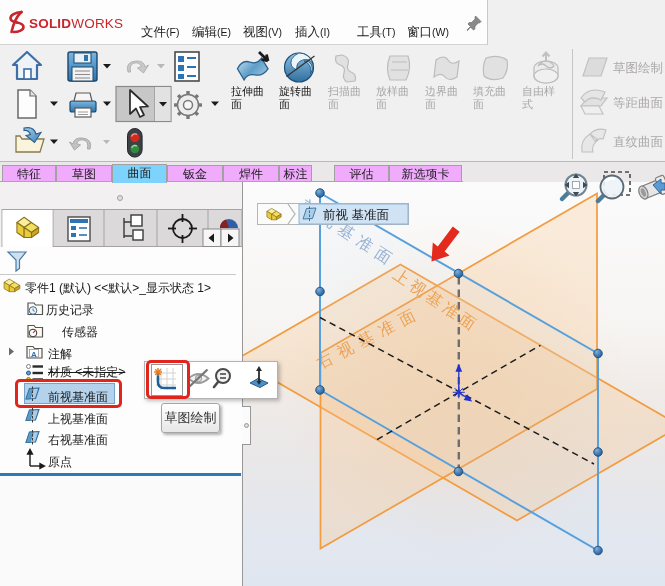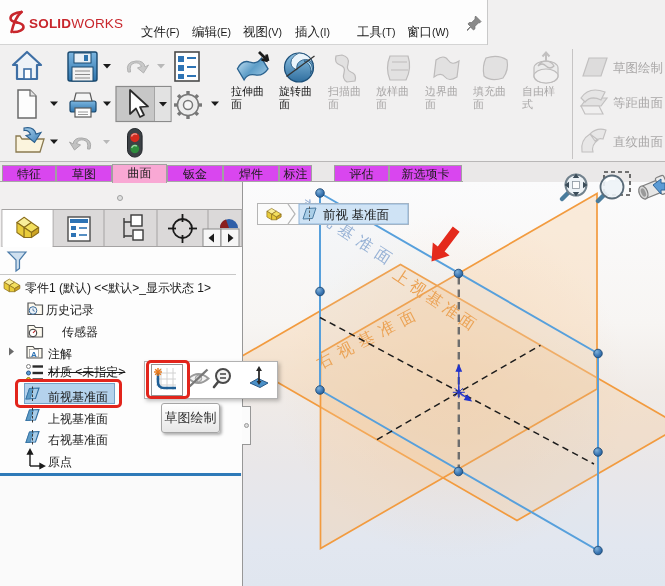--- a/index.html
+++ b/index.html
@@ -6,22 +6,22 @@
 html,body{width:665px;height:586px;overflow:hidden}
 body{font-family:"Liberation Sans",sans-serif;position:relative;background:#fff}
 .abs{position:absolute}
 #menubar{left:0;top:0;width:487px;height:45px;background:#fdfdfd;border-bottom:1px solid #d4d4d4}
 #menuright{left:487px;top:0;width:178px;height:45px;background:#f1f0f0;border-left:1px solid #c9c9c9}
 .menu{top:24px;font-size:12.5px;color:#1a1a1a}
 .menu small{font-size:10.5px}
 #toolbar{left:0;top:45px;width:665px;height:117px;background:#f1f0f0;border-bottom:1px solid #b9b7b7}
 #tabbar{left:0;top:162px;width:665px;height:20px;background:#eae8e8}
 #tabline{left:0;top:181px;width:463px;height:1px;background:#a8a6a6;z-index:2}
-.tab{top:164.5px;height:17.5px;background:#d946ef;border:1px solid #a2a0a0;border-bottom:none;font-size:12px;color:#1c1c1c;text-align:center;line-height:16px}
-.tab.active{background:#f9a8d4;top:163.5px;height:19.5px;z-index:3}
+.tab{top:164.5px;height:17.5px;background:#f0abfc;border:1px solid #a2a0a0;border-bottom:none;font-size:12px;color:#1c1c1c;text-align:center;line-height:16px}
+.tab.active{background:#7dd3fc;top:163.5px;height:19.5px;z-index:3}
 #panel{left:0;top:182px;width:243px;height:404px;background:#f2f0f0;border-right:1px solid #979797}
 #panelwhite{left:0;top:247px;width:242px;height:226px;background:#fdfdfd}
 #panelbottom{left:0;top:476px;width:242px;height:110px;background:#fafafa}
 #viewport{left:243px;top:182px;width:422px;height:404px;background:
  radial-gradient(circle 240px at 212px 205px, rgba(240,200,160,0.30), rgba(240,200,160,0) 72%),
  linear-gradient(180deg,#fbfbfc 0%,#f7f5f3 35%,#f0ebe7 52%,#e9e7e9 70%,#e2e7f0 90%,#e0e6ef 100%)}
 .treetxt{font-size:12px;color:#1a1a1a;white-space:nowrap}
 #selrow{left:24px;top:383px;width:91px;height:21px;background:#b4d2ec;border:1px solid #74a2c8}
 .redbox{border:3px solid #e2251c;border-radius:5px;z-index:30}
 #popup{left:144px;top:361px;width:134px;height:38px;background:#fff;border:1px solid #b2b2b2;box-shadow:2px 2px 4px rgba(0,0,0,0.25);z-index:20}

